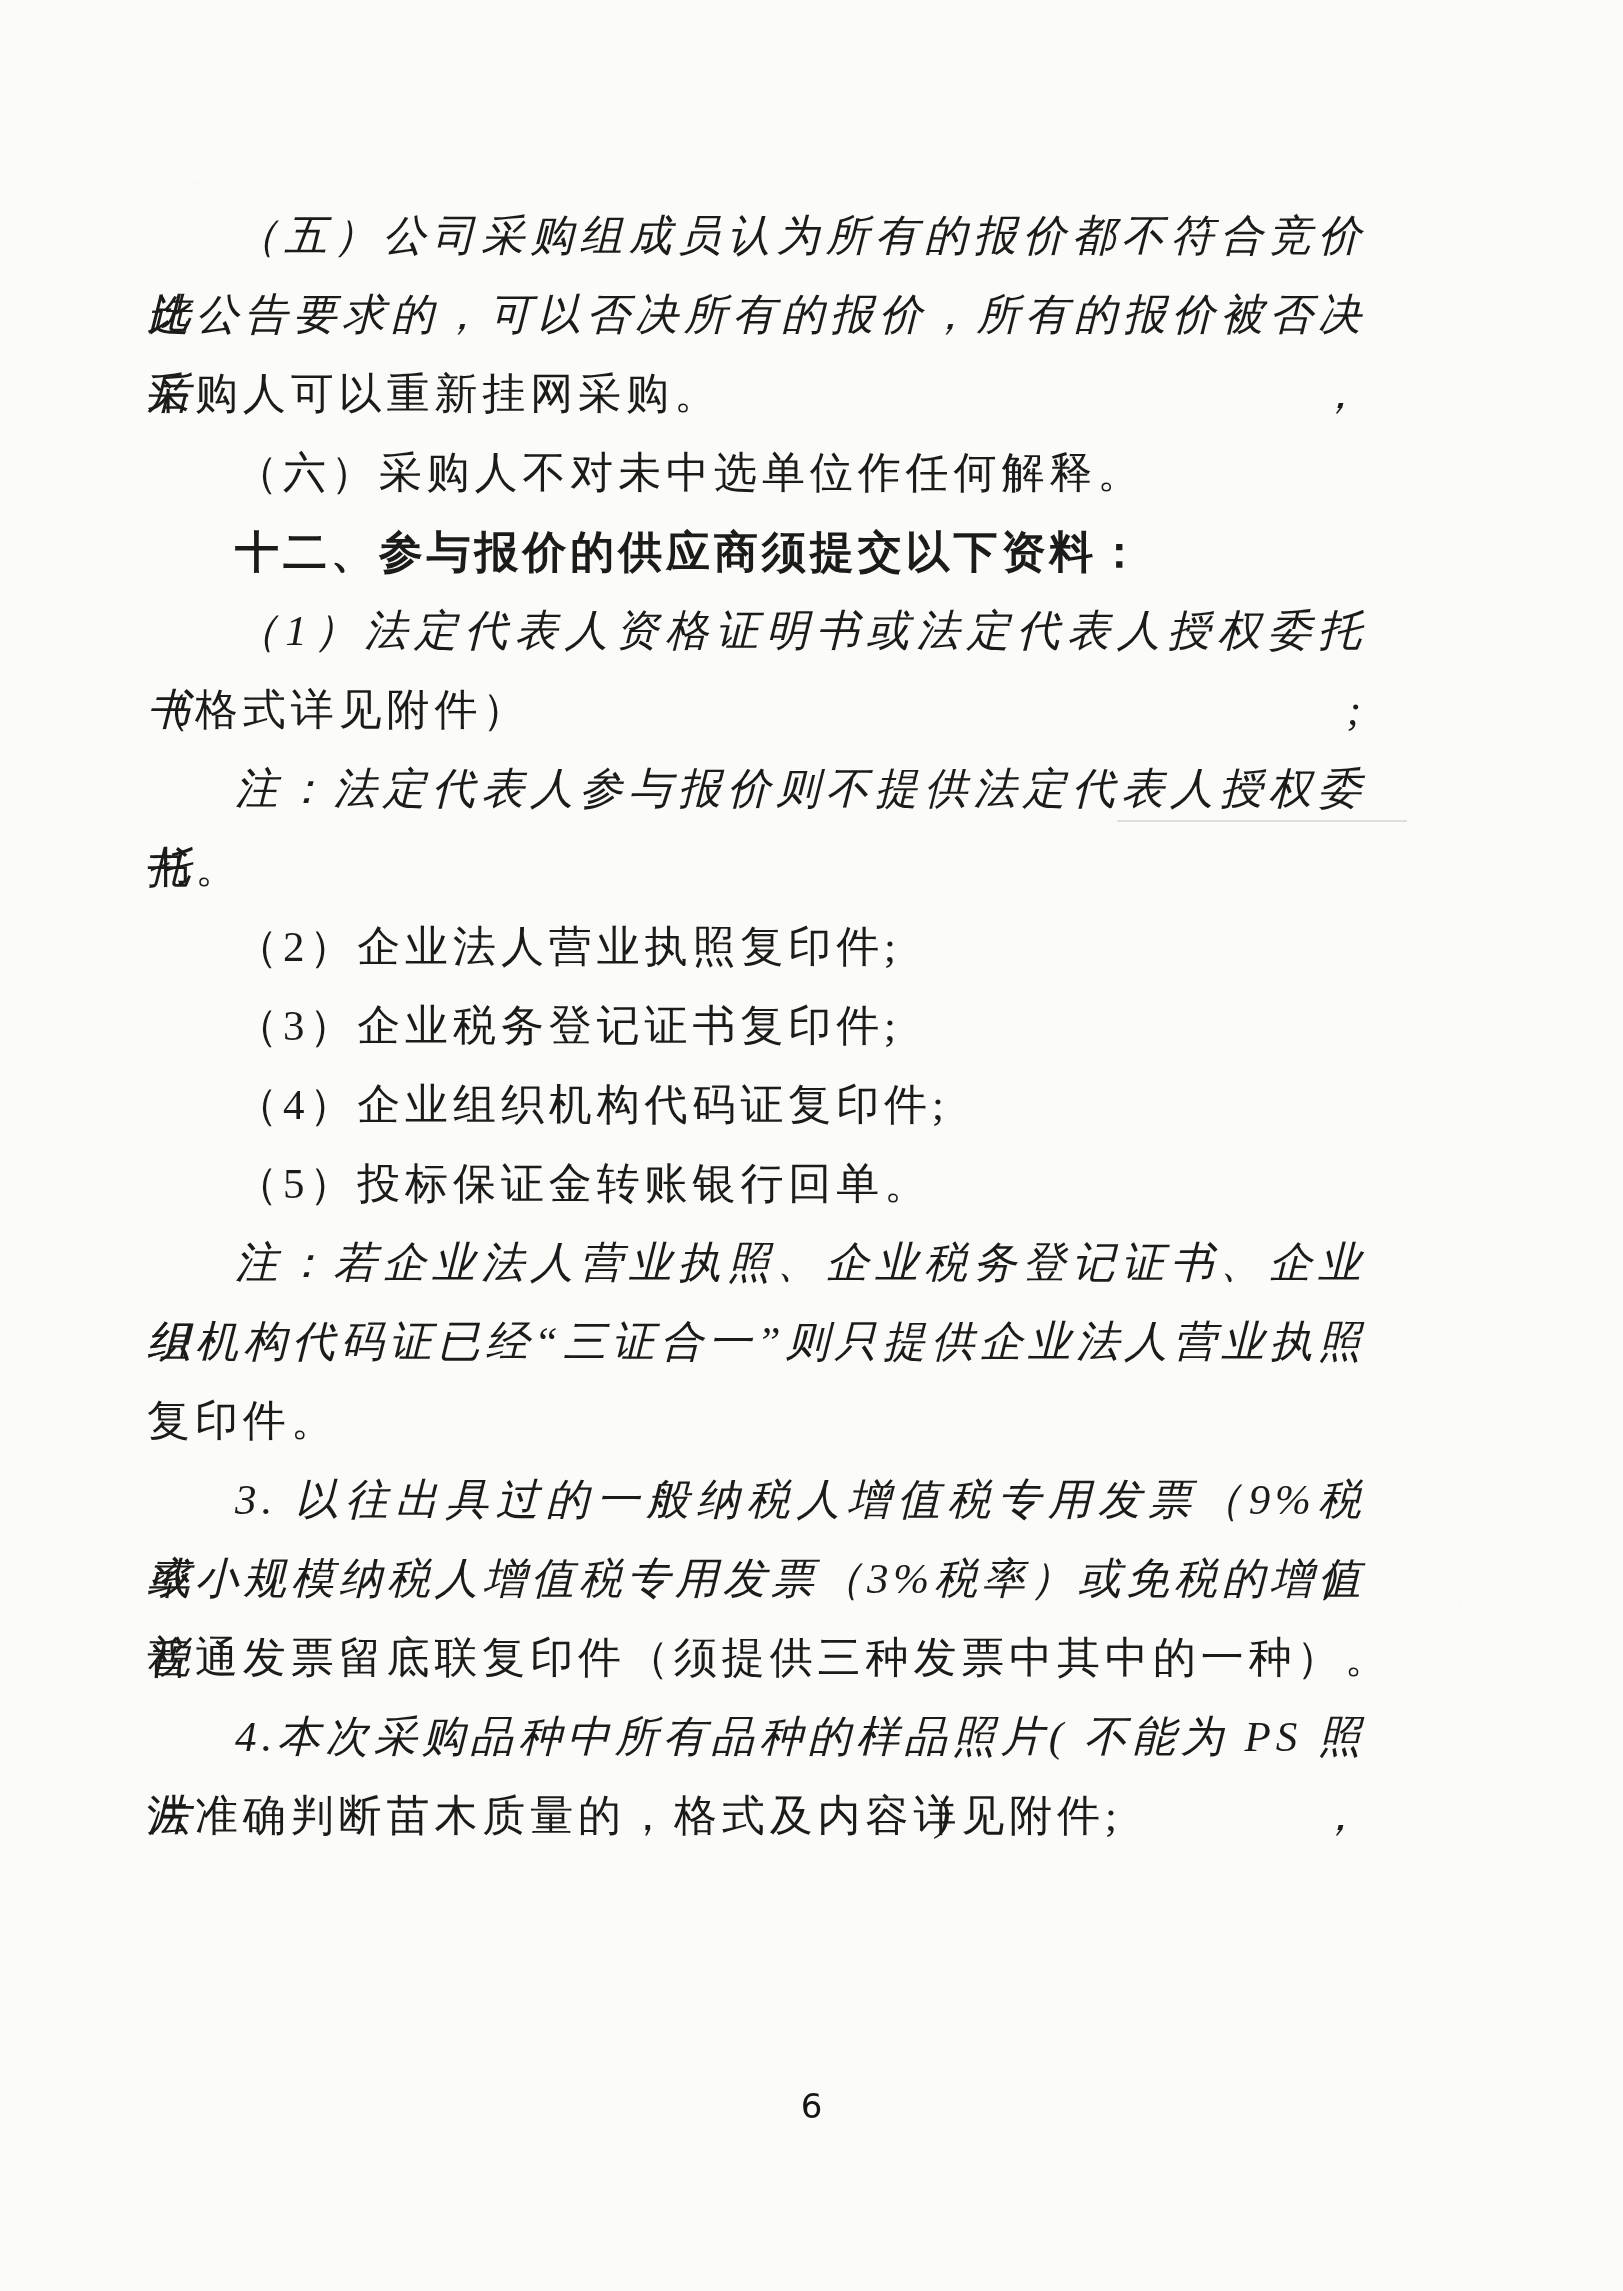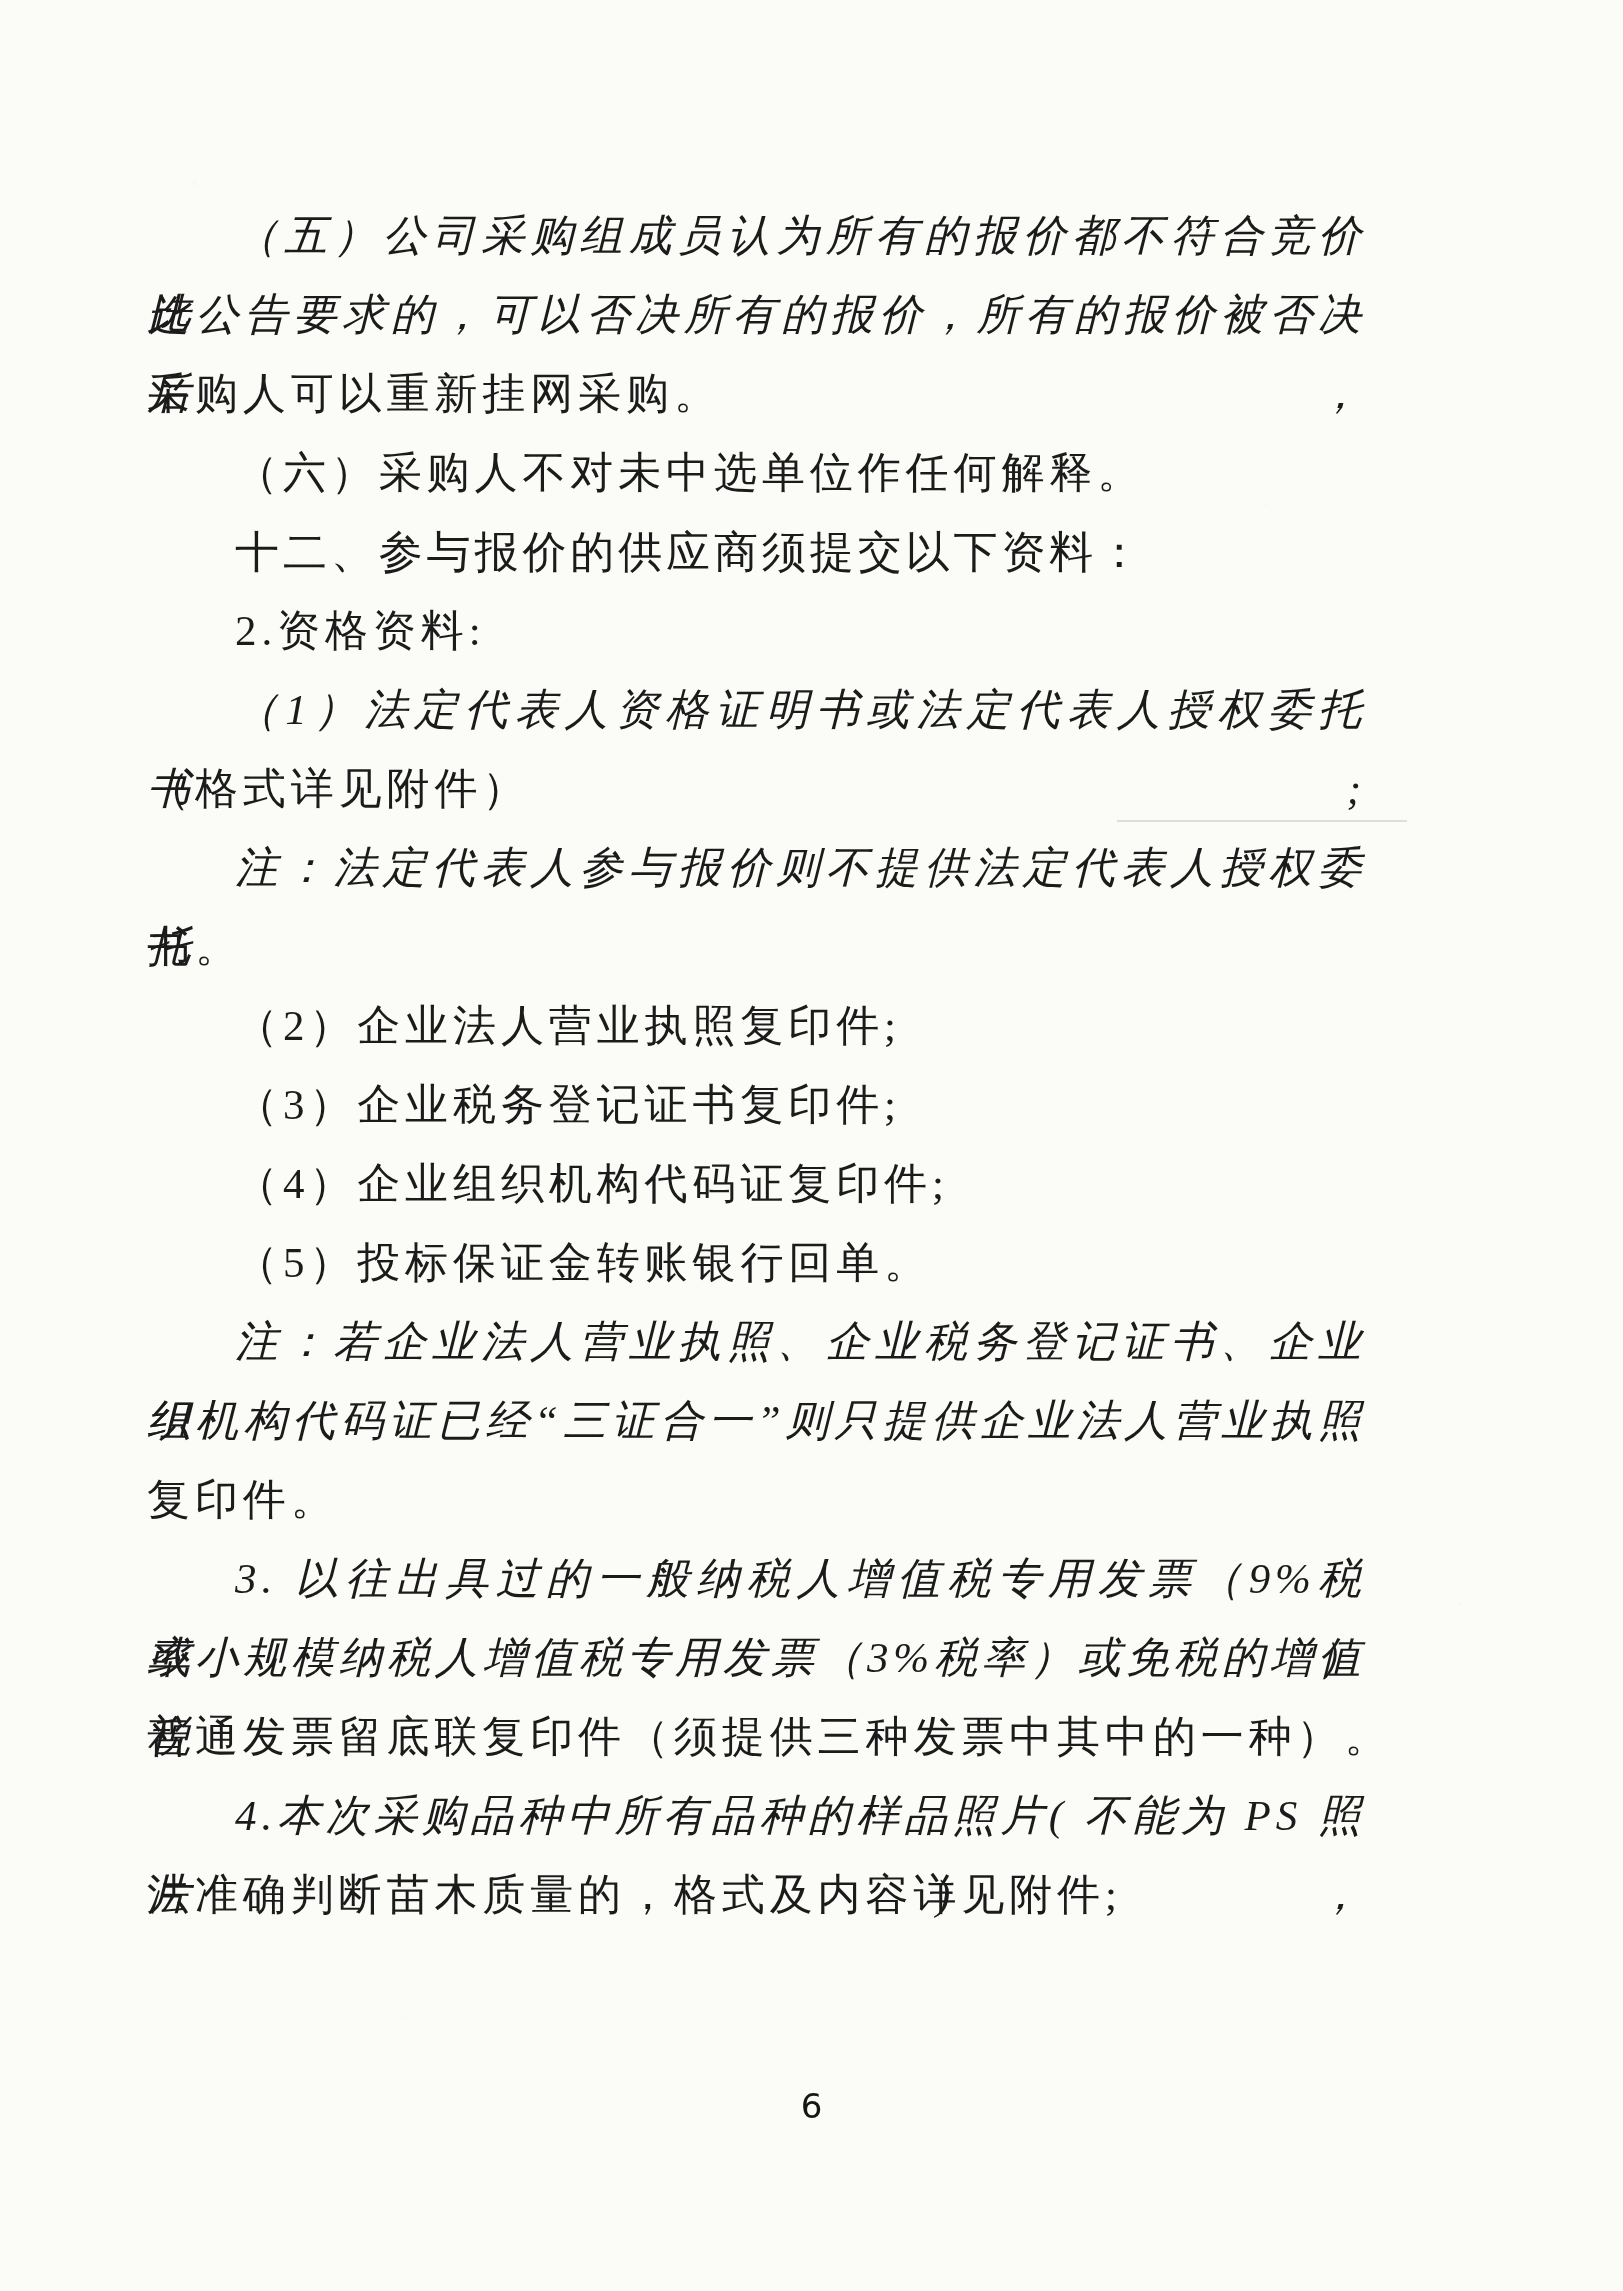--- a/index.html
+++ b/index.html
@@ -44,21 +44,21 @@
     text-align: justify;
     text-align-last: justify;
     text-justify: inter-character;
     font-style: italic;
   }
   .line.indent {
     text-indent: 88px;
   }
   .line.heading {
     font-family: "Liberation Sans", "DejaVu Sans", sans-serif;
-    font-weight: 400;
+    font-weight: 700;
     font-size: 44px;
     letter-spacing: 3.9px;
   }
   .scan-artifact {
     position: absolute;
     left: 1117px;
     top: 820px;
     width: 290px;
     height: 2px;
     background: #dededb;
@@ -80,21 +80,20 @@
 <main>
   <div class="paper-texture"></div>
 
   <div class="text-block" id="text-block">
 
   <div class="line stretch indent">（五）公司采购组成员认为所有的报价都不符合竞价比</div>
       <div class="line stretch">选公告要求的，可以否决所有的报价，所有的报价被否决后，</div>
       <div class="line">采购人可以重新挂网采购。</div>
       <div class="line indent">（六）采购人不对未中选单位作任何解释。</div>
       <div class="line indent heading">十二、参与报价的供应商须提交以下资料：</div>
-      <div class="line indent">2.资格资料:</div>
       <div class="line stretch indent">（1）法定代表人资格证明书或法定代表人授权委托书;</div>
       <div class="line">（格式详见附件）</div>
       <div class="line stretch indent">注：法定代表人参与报价则不提供法定代表人授权委托</div>
       <div class="line">书。</div>
       <div class="line indent">（2）企业法人营业执照复印件;</div>
       <div class="line indent">（3）企业税务登记证书复印件;</div>
       <div class="line indent">（4）企业组织机构代码证复印件;</div>
       <div class="line indent">（5）投标保证金转账银行回单。</div>
       <div class="line stretch indent">注：若企业法人营业执照、企业税务登记证书、企业组</div>
       <div class="line stretch">织机构代码证已经“三证合一”则只提供企业法人营业执照</div>

